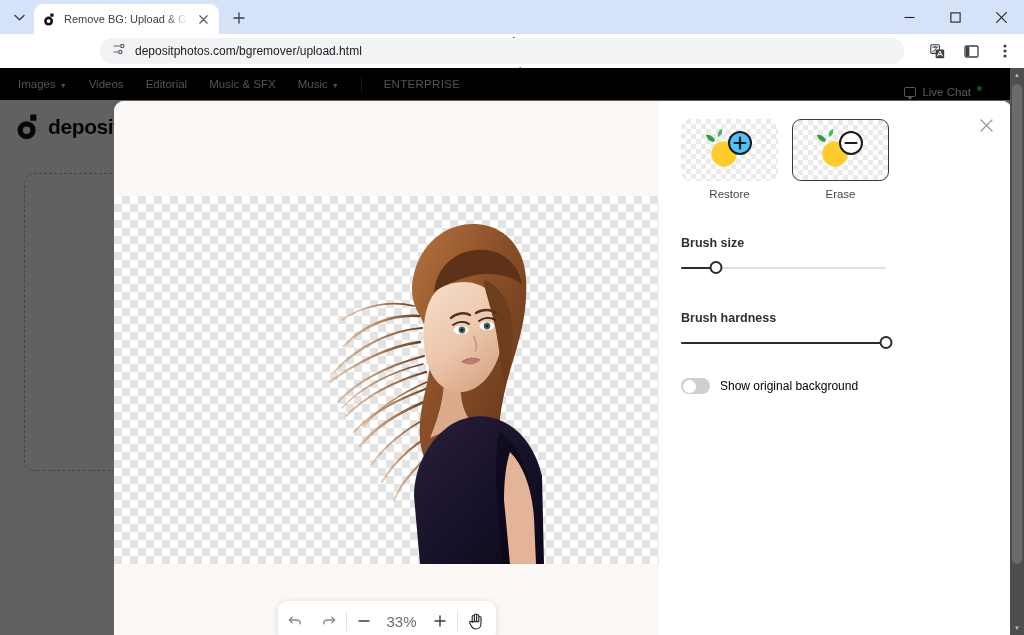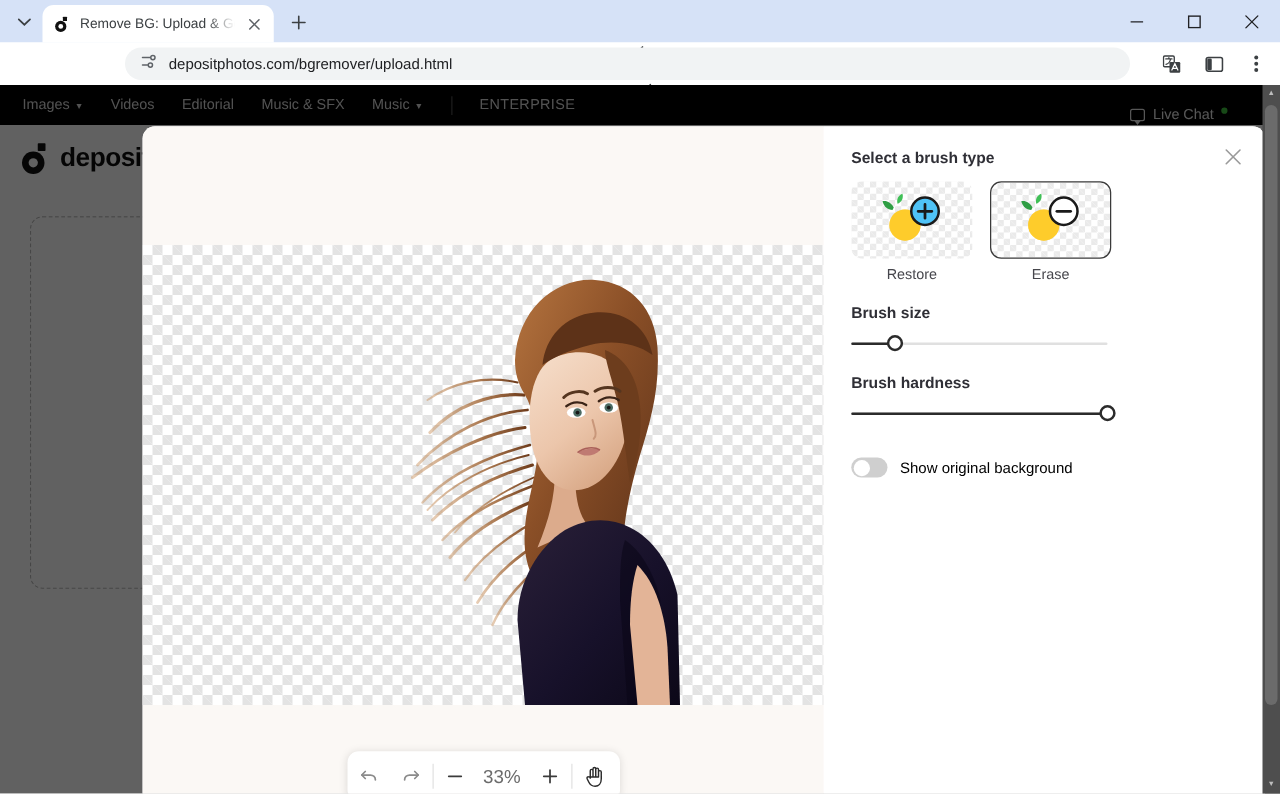--- a/index.html
+++ b/index.html
@@ -193,21 +193,21 @@
     background-position: 0 0, 5px 5px;
     display: flex; align-items: center; justify-content: center;
     overflow: hidden;
   }
   .brush-thumb.selected { border: 1.6px solid #3a3a3a; }
   .brush-label {
     text-align: center; font-size: 11.5px; color: #46464c; margin-top: 7px;
   }
   .section-label {
     font-size: 12.5px; font-weight: 700; color: #2f2f36;
-    margin-top: 17px; margin-bottom: 11px;
+    margin-top: 36px; margin-bottom: 11px;
   }
   .slider { position: relative; width: 205px; height: 14px; }
   .slider-track {
     position: absolute; left: 0; top: 6px; width: 205px; height: 2px;
     background: #e0e0e0; border-radius: 1px;
   }
   .slider-fill {
     position: absolute; left: 0; top: 6px; height: 2px; background: #2b2b2b;
     border-radius: 1px;
   }
@@ -517,21 +517,20 @@
       </div>
     </div>
 
     <div class="panel">
       <div class="panel-close">
         <svg width="13" height="13" viewBox="0 0 13 13">
             <path d="M1 1l11 11M12 1L1 12" stroke="#9a9a9a" stroke-width="1.3" stroke-linecap="round"></path>
           </svg>
       </div>
 
-      <h3>Select a brush type</h3>
 
       <div class="brush-row">
         <div class="brush-opt">
           <div class="brush-thumb">
             <svg width="62" height="46" viewBox="0 0 62 46">
               <path d="M16 13c-2-4-6-6-9-5 1 4 4 7 8 7z" fill="#2f9e44"></path>
               <path d="M19 10c-1-4 1-7 4-8 1 4-1 7-4 8z" fill="#40c057"></path>
               <circle cx="25" cy="27" r="12.5" fill="#fcc419"></circle>
               <circle cx="25" cy="27" r="12.5" fill="#ffd43b" opacity=".55"></circle>
               <circle cx="41" cy="16" r="11" fill="#4fc3f7" stroke="#1a1a1a" stroke-width="2"></circle>

